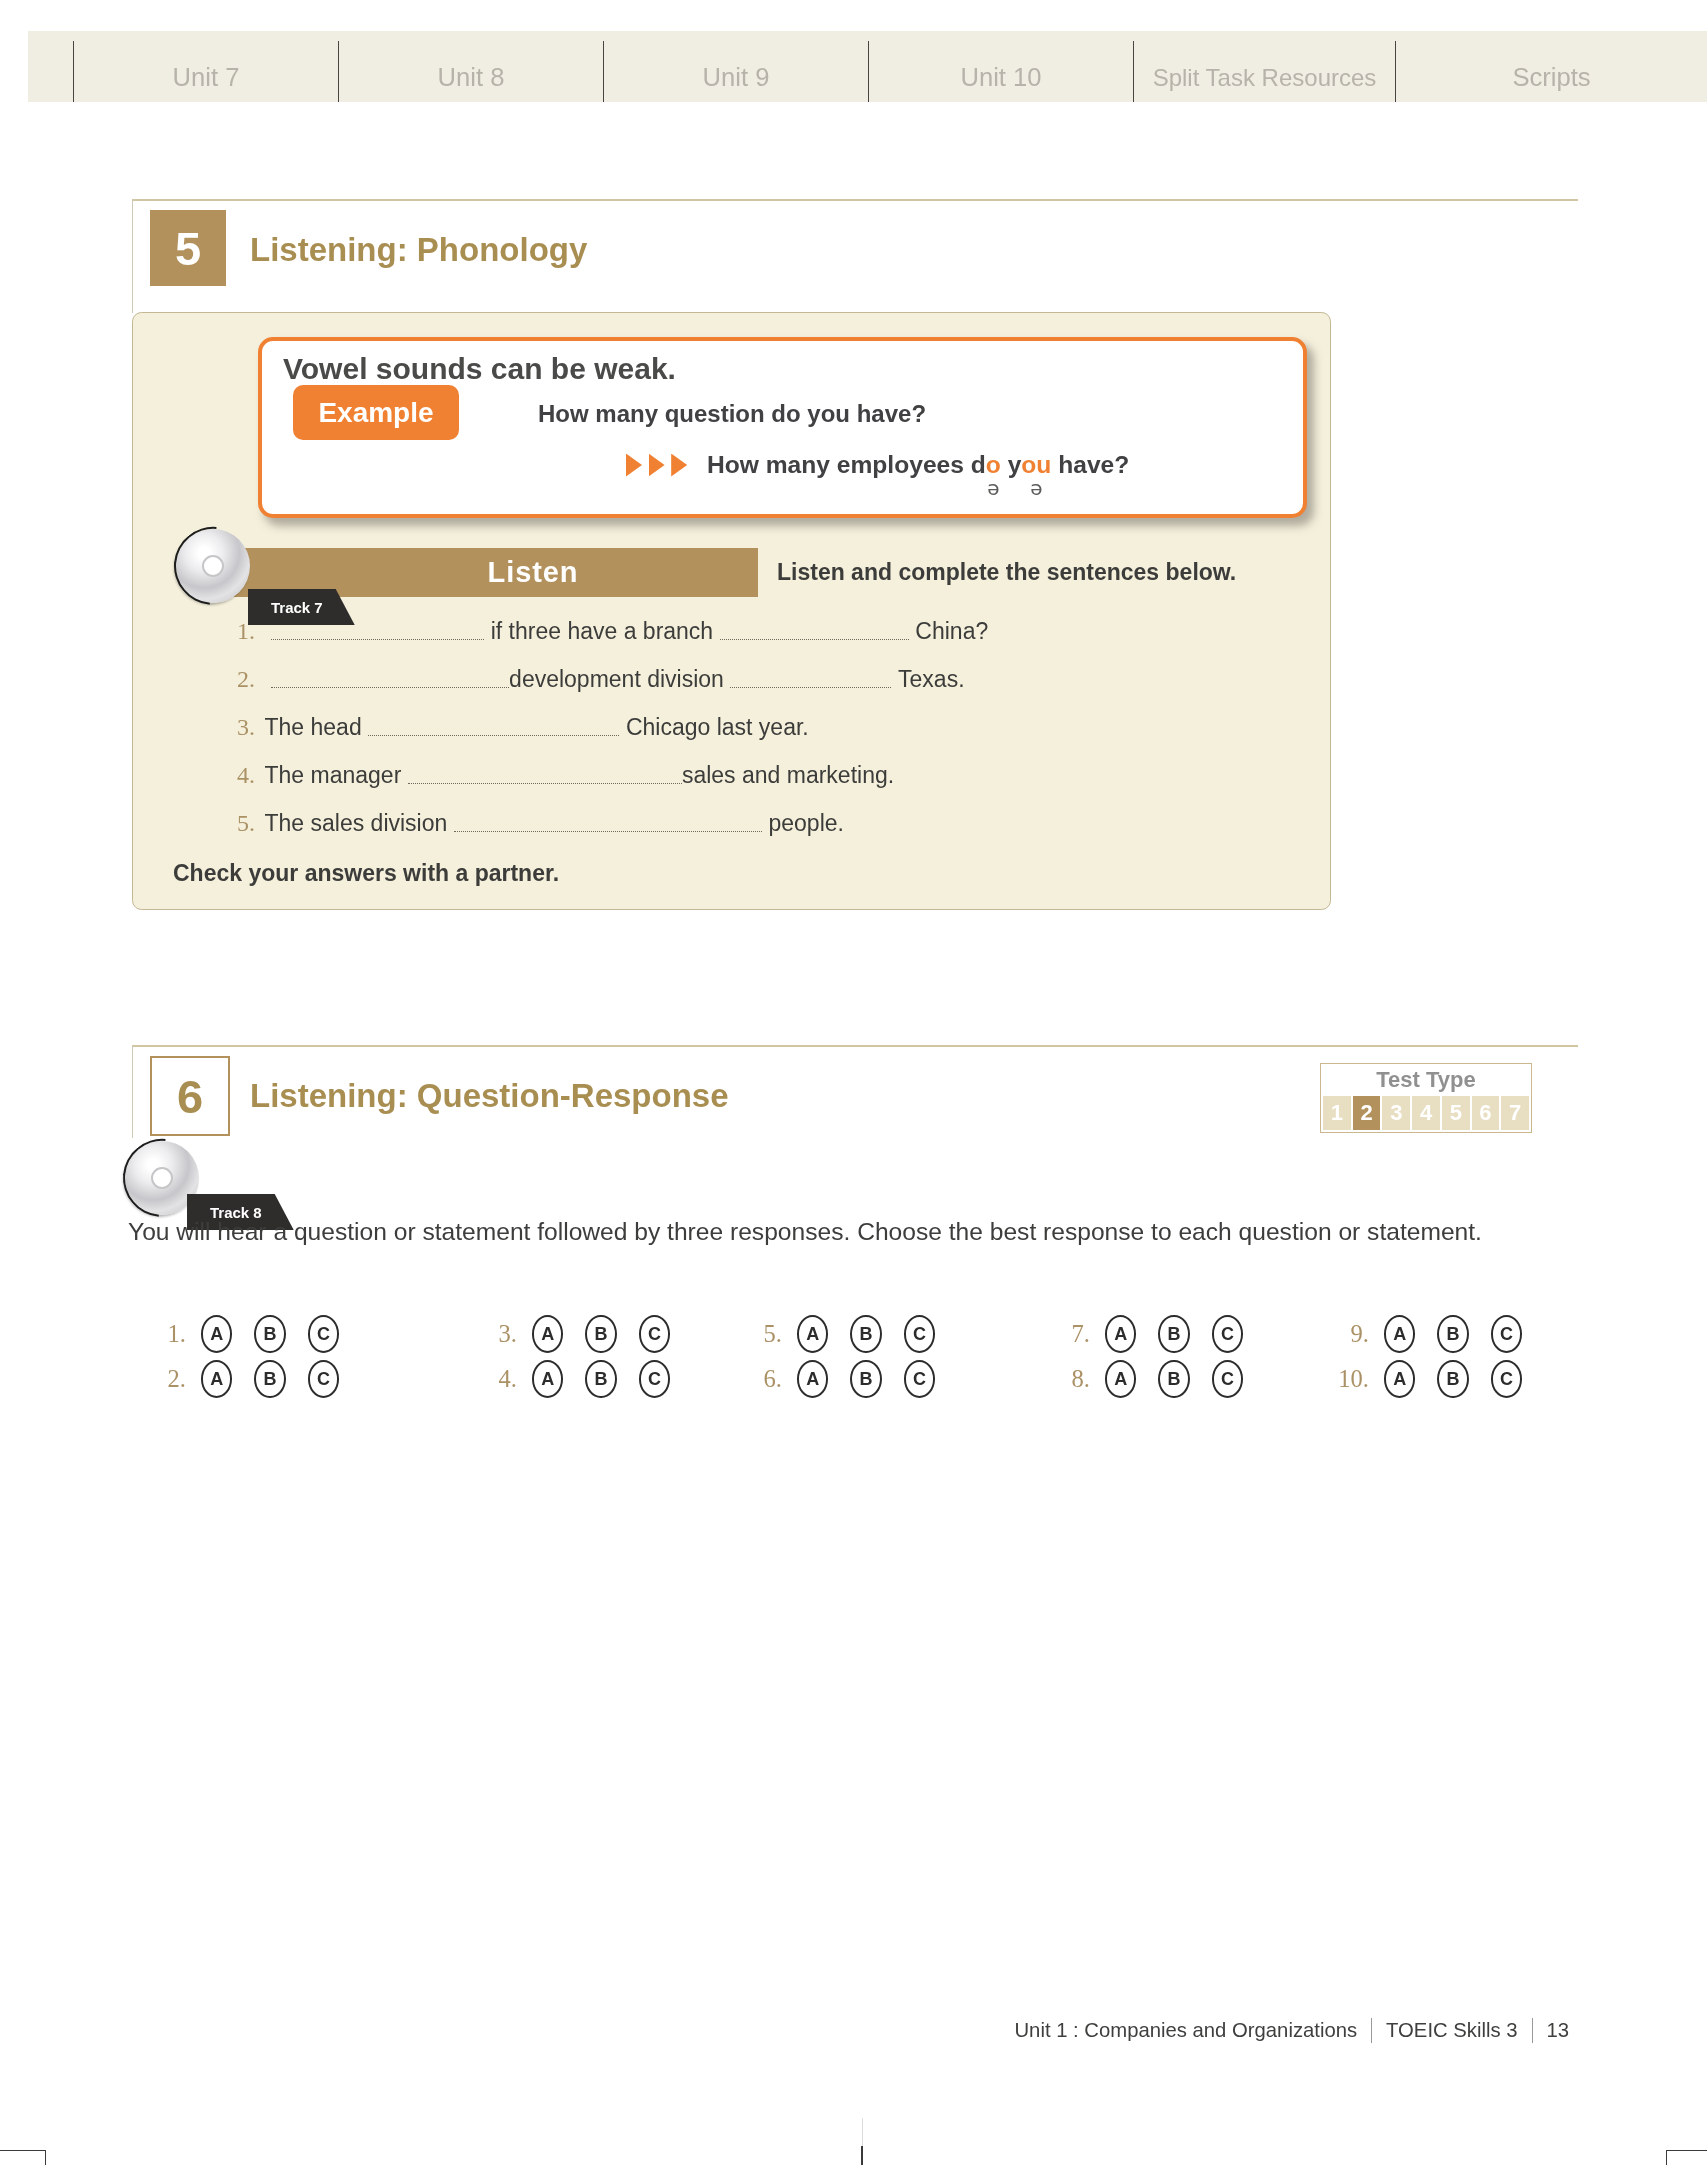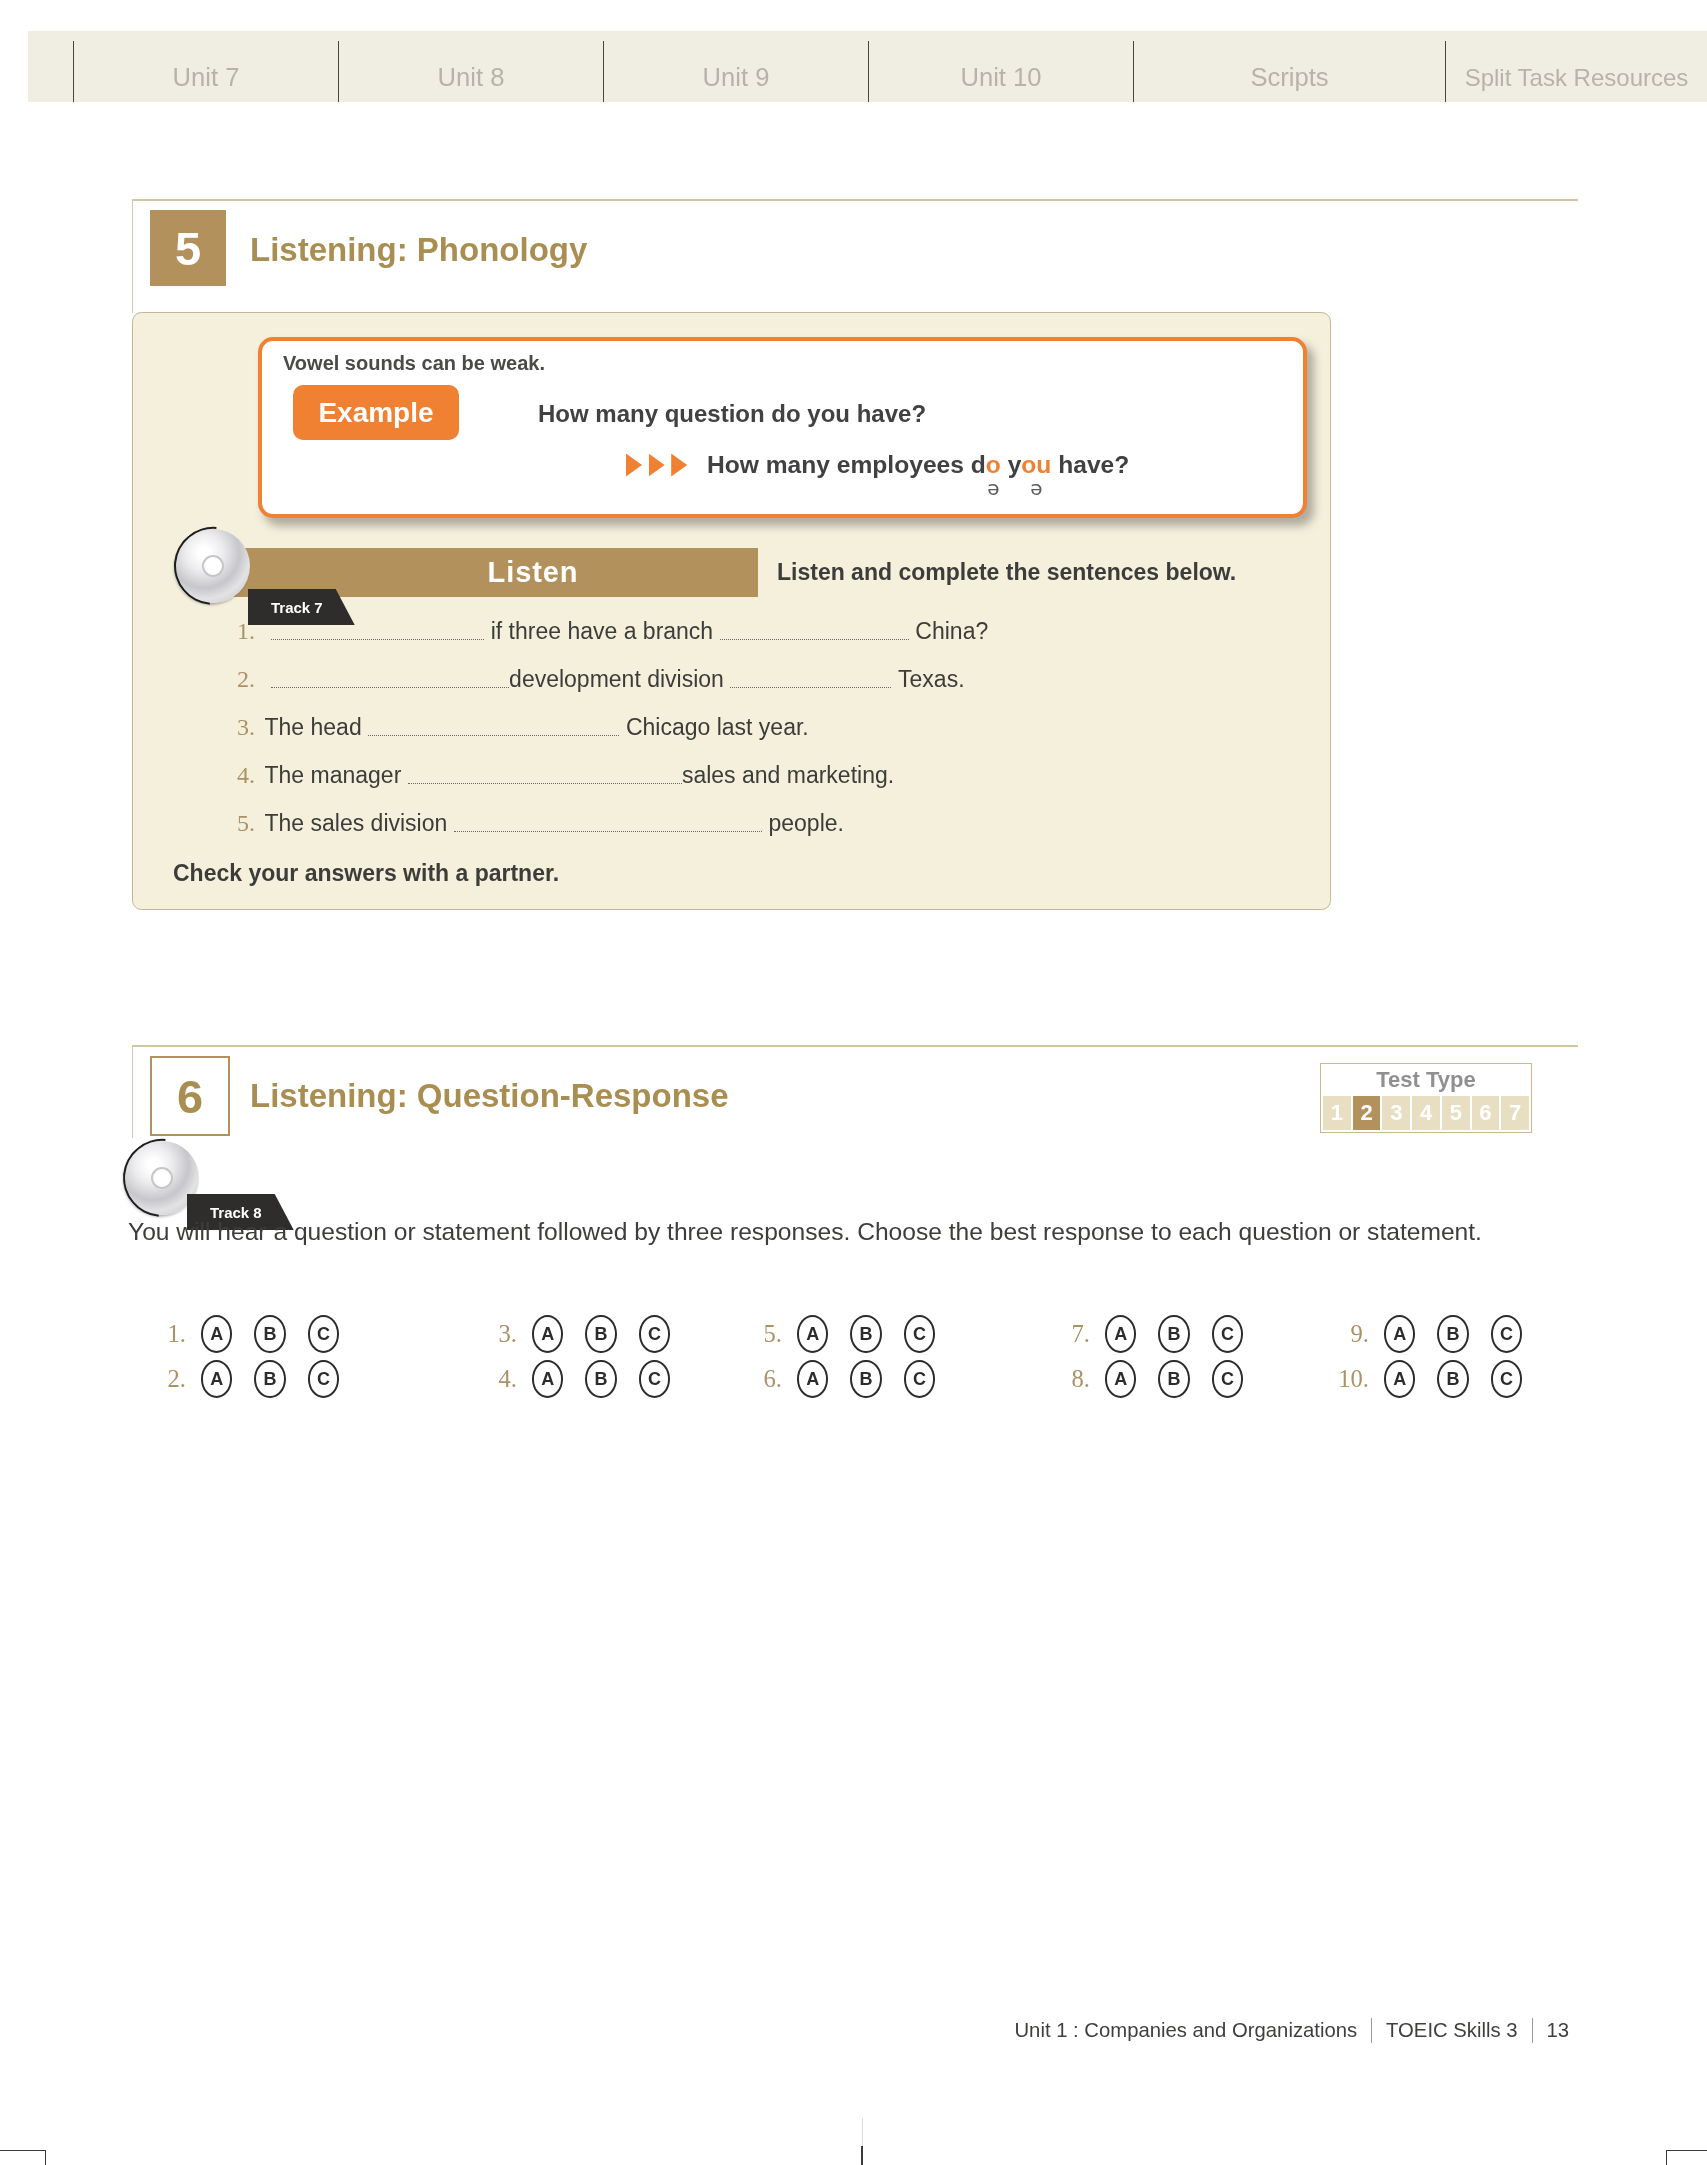--- a/index.html
+++ b/index.html
@@ -33,21 +33,21 @@
   
   .panel{
     position:absolute;left:132px;top:312px;width:1197px;height:596px;
     background:var(--panel-bg,#f5f0dc);border:0.9px solid var(--panel-border,#c3b794);border-radius:9.5px;
   }
   .exbox{
     position:absolute;left:125px;top:24px;width:1041px;height:173px;background:#ffffff;
     border:4.7px solid var(--orange,#f08132);border-radius:15px;
     box-shadow:6.6px 7.6px 8.5px rgba(110,105,95,.5);
   }
-  .ex-rule{position:absolute;left:21px;top:11.4px;font-size:20px;font-weight:bold;color:#4a4a48;}
+  .ex-rule{position:absolute;left:21px;top:11.4px;font-size:30px;font-weight:bold;color:#4a4a48;}
   .ex-badge{
     position:absolute;left:31px;top:44px;width:166px;height:55px;background:var(--orange,#f08132);
     color:#ffffff;font-size:28px;font-weight:bold;display:flex;align-items:center;justify-content:center;
     border-radius:10px;
   }
   .ex-q{position:absolute;left:276px;top:59px;font-size:24px;font-weight:bold;color:#414042;}
   .ex-row2{position:absolute;left:364px;top:110px;display:flex;align-items:center;}
   .tris{display:inline-flex;margin-right:13.2px;}
   .tri{width:16px;height:23px;background:var(--orange,#f08132);
     clip-path:polygon(0 0,100% 50%,0 100%);margin-right:6.6px;}
@@ -116,22 +116,22 @@
 </style>
 </head>
 <body>
 
 <div class="tabbar">
   <div class="lead"></div>
 <div class="tab">Unit 7</div>
     <div class="tab">Unit 8</div>
     <div class="tab">Unit 9</div>
     <div class="tab">Unit 10</div>
+    <div class="tab split">Split Task Resources</div>
     <div class="tab last">Scripts</div>
-    <div class="tab split">Split Task Resources</div>
   </div>
 
 <div class="hrule" style="top:199px;"></div>
 <div class="vline" style="top:199px;height:114px;"></div>
 <div class="numbox filled" style="top:210px;">
   <span>5</span>
 </div>
 <div class="sectitle" style="top:231px;">Listening: Phonology</div>
 
 <div class="panel">

